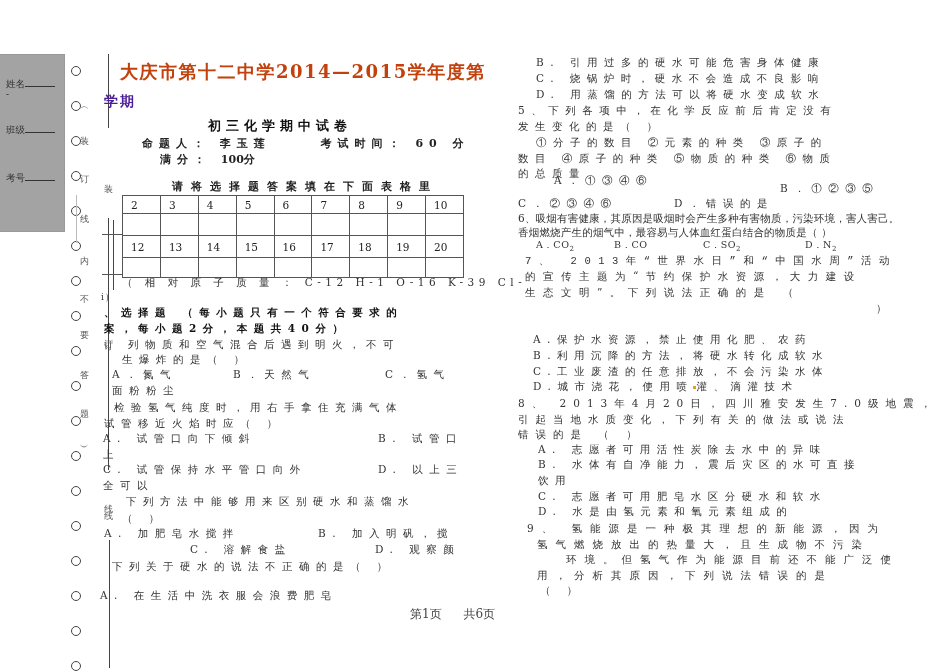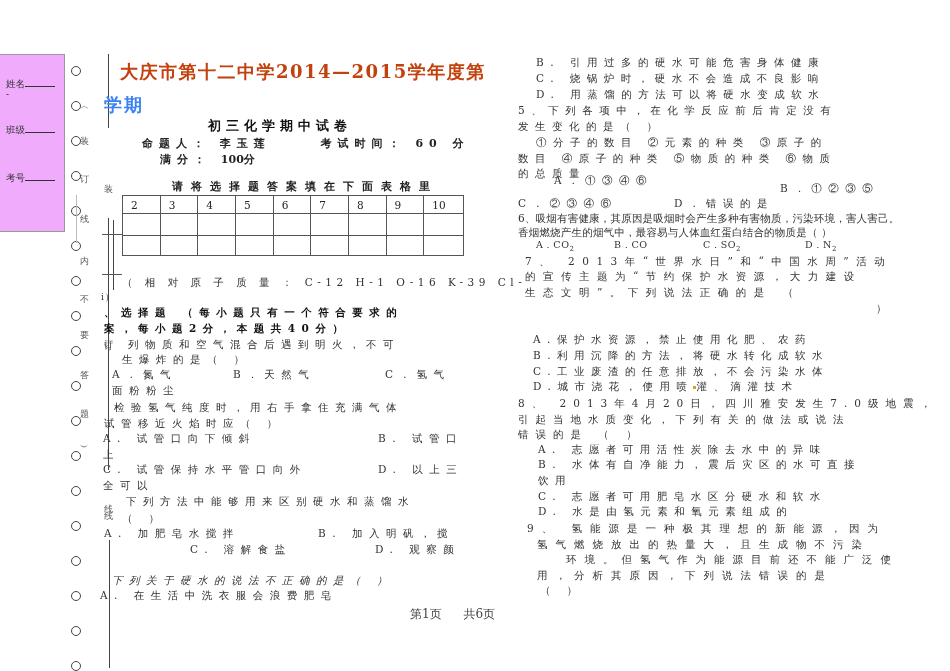--- a/index.html
+++ b/index.html
@@ -2,32 +2,32 @@
 <html><head>
 <meta charset="utf-8">
 <style>
   html, body { margin:0; padding:0; }
   body {
     width:950px; height:671px; background:#ffffff; position:relative; overflow:hidden;
     font-family: "DejaVu Serif", "Liberation Serif", serif; color:#222;
   }
   .abs { position:absolute; }
   
-  .info-box { left:0; top:54px; width:64px; height:176px; border:1px solid #999; border-left:none; background:#f0abfc; }
+  .info-box { left:0; top:54px; width:64px; height:176px; border:1px solid #999; border-left:none; background:#a3a3a3; }
   .info-label { position:absolute; left:6px; font-size:9.5px; color:#333; white-space:nowrap; }
   .info-label .line { display:inline-block; width:30px; border-bottom:1px solid #333; height:9px; vertical-align:baseline; }
   .info-dash { position:absolute; left:6px; top:34px; font-size:9px; }
   
   .circle { position:absolute; left:71px; width:8px; height:8px; border:1px solid #444; border-radius:50%; background:#fff; }
   .bind-char { position:absolute; left:80px; font-size:9px; color:#555; }
   .vline { position:absolute; background:#444; width:1px; }
   .thin-vline { position:absolute; background:#bbb; width:1px; }
   
   .title-main { left:120px; top:60px; font-size:18px; font-weight:bold; letter-spacing:1.5px; white-space:nowrap; color:#c2410c; }
-  .title-main2 { left:104px; top:93px; font-size:18px; font-weight:bold; letter-spacing:2px; color:#3b82f6; }
+  .title-main2 { left:104px; top:93px; font-size:14px; font-weight:bold; letter-spacing:2px; color:#4c1d95; }
   .subtitle { left:208px; top:117px; font-size:13px; font-weight:bold; letter-spacing:5px; color:#111; }
   .meta-line { font-size:11px; font-weight:bold; letter-spacing:6px; white-space:nowrap; color:#222; }
   
   .table-caption { left:172px; top:179px; font-size:11px; font-weight:bold; letter-spacing:8px; white-space:nowrap; }
   table.answers { position:absolute; left:122px; top:195px; border-collapse:collapse; width:342px; }
   table.answers td { border:1px solid #555; height:17px; font-size:10.5px; padding:0 0 0 8px; text-align:left; width:38px; font-family:"DejaVu Serif", serif; }
   .tline { position:absolute; background:#555; height:1px; }
   
   .q { position:absolute; font-size:10.5px; letter-spacing:6.5px; white-space:nowrap; color:#333; line-height:14px; }
   .qb { font-weight:bold; color:#111; }
@@ -130,20 +130,31 @@
     <td></td>
         <td></td>
         <td></td>
     <td></td>
         <td></td>
         <td></td>
     <td></td>
         <td></td>
         <td></td>
   </tr>
+  <tr style="height:22px;">
+    <td>12</td>
+    <td>13</td>
+    <td>14</td>
+    <td>15</td>
+    <td>16</td>
+    <td>17</td>
+    <td>18</td>
+    <td>19</td>
+    <td>20</td>
+  </tr>
   <tr style="height:20px;">
     <td></td>
         <td></td>
         <td></td>
     <td></td>
         <td></td>
         <td></td>
     <td></td>
         <td></td>
         <td></td>
@@ -177,21 +188,21 @@
 <div class="opt" style="left:103px; top:479px;">全可以</div>
 
 <div class="q" style="left:126px; top:494px;">下列方法中能够用来区别硬水和蒸馏水</div>
 <div class="q" style="left:104px; top:509px; font-size:9px; color:#555;">线</div>
 <div class="q" style="left:122px; top:511px;">（         ）</div>
 <div class="opt" style="left:104px; top:527px;">A. 加肥皂水搅拌</div>
 <div class="opt" style="left:318px; top:527px;">B. 加入明矾，搅</div>
 <div class="opt" style="left:190px; top:543px;">C. 溶解食盐</div>
 <div class="opt" style="left:375px; top:543px;">D. 观察颜</div>
 
-<div class="q" style="left:112px; top:573px;font-style:italic;">下列关于硬水的说法不正确的是（         ）</div>
+<div class="q" style="left:112px; top:559px;">下列关于硬水的说法不正确的是（         ）</div>
 <div class="opt" style="left:100px; top:589px;">A. 在生活中洗衣服会浪费肥皂</div>
 
 <div class="abs footer">
   <span>第1页</span>
   <span>共6页</span>
 </div>
 
 <div class="opt" style="left:536px; top:56px;">B. 引用过多的硬水可能危害身体健康</div>
 <div class="opt" style="left:536px; top:72px;">C. 烧锅炉时，硬水不会造成不良影响</div>
 <div class="opt" style="left:536px; top:88px;">D. 用蒸馏的方法可以将硬水变成软水</div>
@@ -206,21 +217,21 @@
 <div class="opt" style="left:518px; top:197px;">C．②③④⑥</div>
 <div class="opt" style="left:674px; top:197px;">D．错误的是</div>
 
 <div class="q dense" style="left:518px; top:211px;">6、吸烟有害健康，其原因是吸烟时会产生多种有害物质，污染环境，害人害己。</div>
 <div class="q dense" style="left:518px; top:225px;">香烟燃烧产生的烟气中，最容易与人体血红蛋白结合的物质是（      ）</div>
 <div class="opt" style="left:536px; top:239px; font-size:9.5px; letter-spacing:0.5px;"><span>A．CO</span><sub>2</sub></div>
 <div class="opt" style="left:614px; top:239px; font-size:9.5px; letter-spacing:0.5px;">B．CO</div>
 <div class="opt" style="left:703px; top:239px; font-size:9.5px; letter-spacing:0.5px;"><span>C．SO</span><sub>2</sub></div>
 <div class="opt" style="left:805px; top:239px; font-size:9.5px; letter-spacing:0.5px;"><span>D．N</span><sub>2</sub></div>
 
-<div class="q" style="left:525px; top:254px; letter-spacing:7.5px;">7、 2013年“世界水日”和“中国水周”活动</div>
+<div class="q" style="left:525px; top:254px; letter-spacing:7.5px;font-family:Liberation Mono, monospace;">7、 2013年“世界水日”和“中国水周”活动</div>
 <div class="q" style="left:525px; top:269px; letter-spacing:7.5px;">的宣传主题为“节约保护水资源，大力建设</div>
 <div class="q" style="left:525px; top:285px; letter-spacing:7.5px;">生态文明”。下列说法正确的是    （</div>
 <div class="q" style="left:876px; top:301px;">）</div>
 <div class="opt" style="left:533px; top:333px;">A.保护水资源，禁止使用化肥、农药</div>
 <div class="opt" style="left:533px; top:349px;">B.利用沉降的方法，将硬水转化成软水</div>
 <div class="opt" style="left:533px; top:365px;">C.工业废渣的任意排放，不会污染水体</div>
 <div class="opt" style="left:533px; top:380px;"><span>D.城市浇花，使用喷</span><span class="highlight-dot"></span><span>灌、滴灌技术</span></div>
 
 <div class="q" style="left:518px; top:396px; letter-spacing:7px;">8、 2013年4月20日，四川雅安发生7.0级地震，</div>
 <div class="q" style="left:518px; top:412px; letter-spacing:7px;">引起当地水质变化，下列有关的做法或说法</div>

